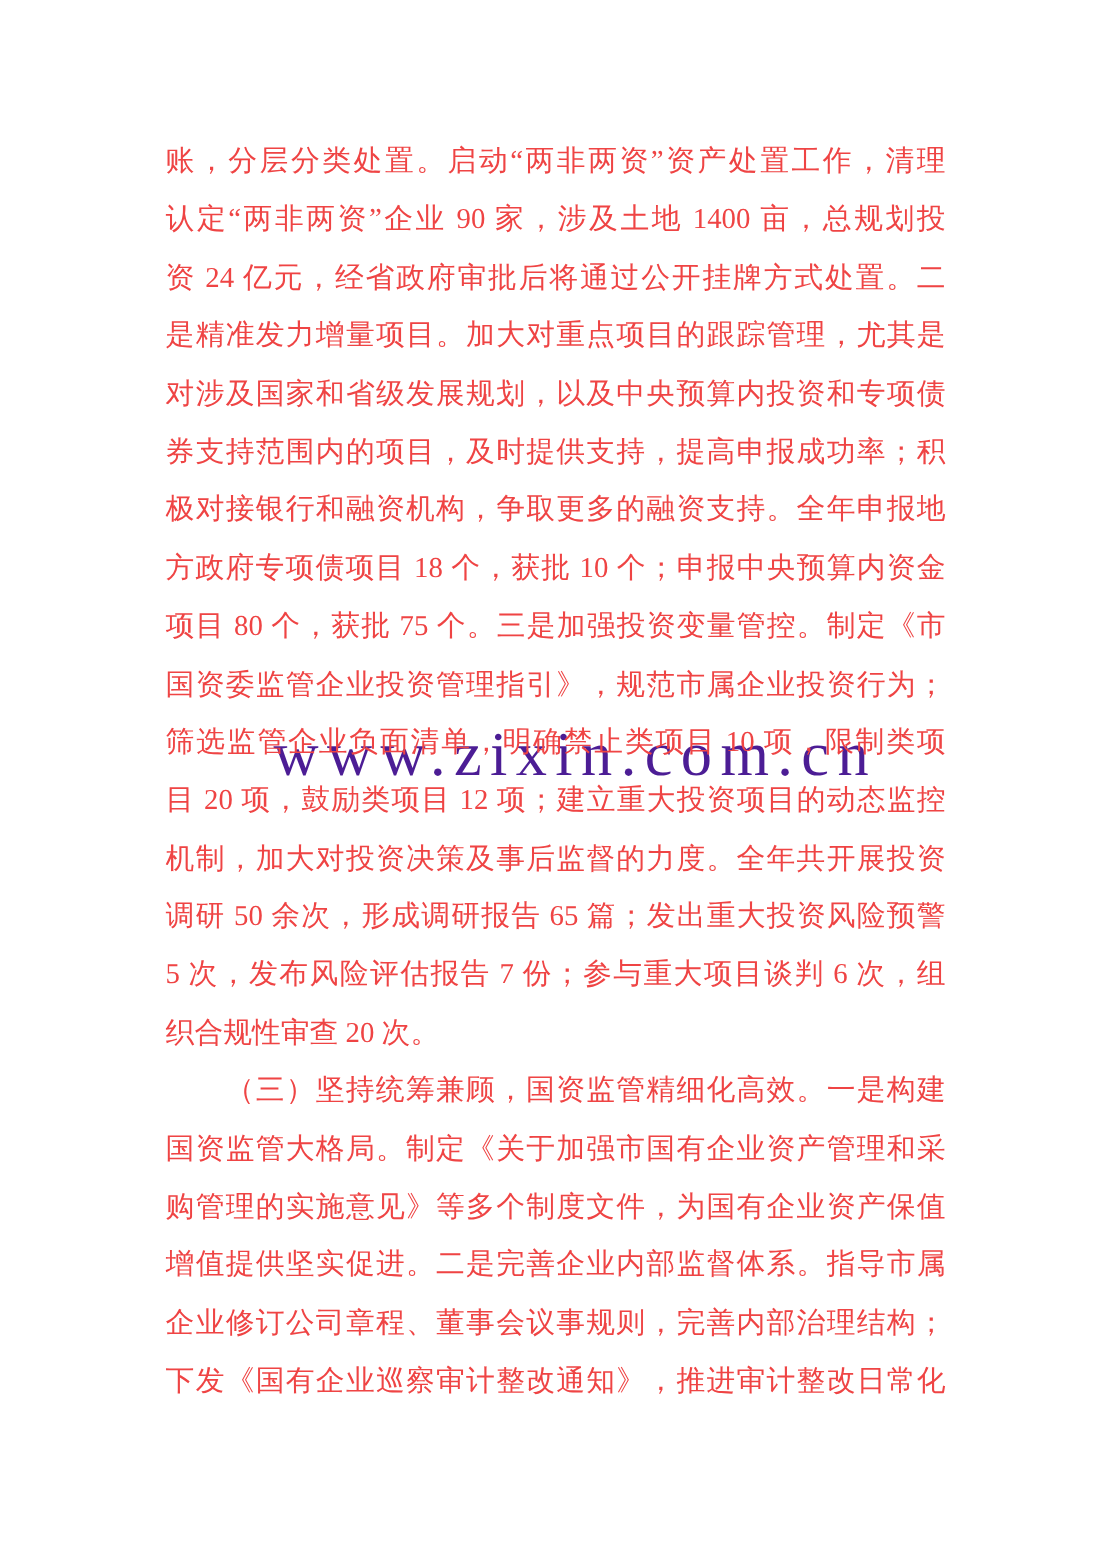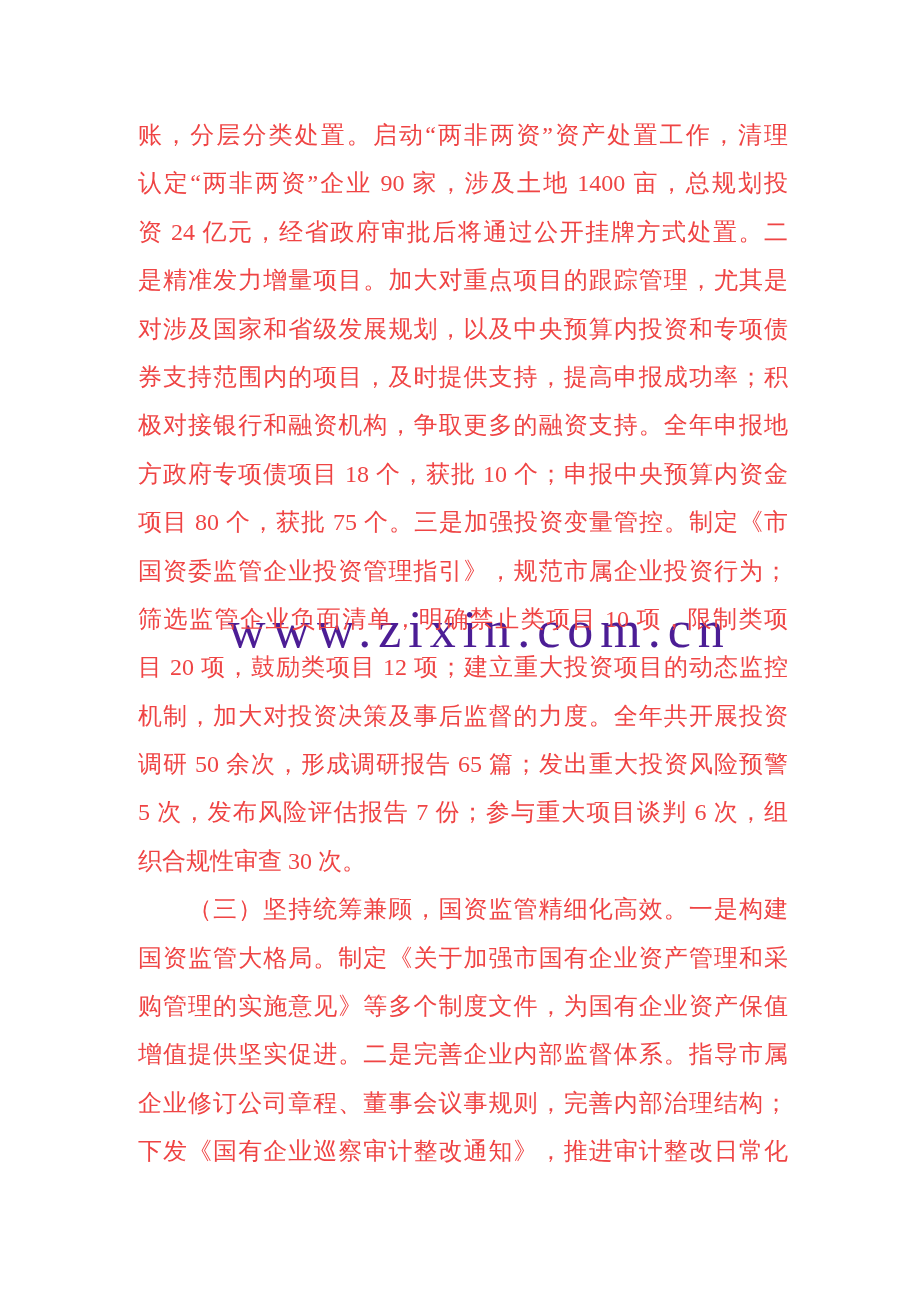--- a/index.html
+++ b/index.html
@@ -66,21 +66,21 @@
     <div class="line">券支持范围内的项目，及时提供支持，提高申报成功率；积</div>
     <div class="line">极对接银行和融资机构，争取更多的融资支持。全年申报地</div>
     <div class="line">方政府专项债项目 18 个，获批 10 个；申报中央预算内资金</div>
     <div class="line">项目 80 个，获批 75 个。三是加强投资变量管控。制定《市</div>
     <div class="line">国资委监管企业投资管理指引》，规范市属企业投资行为；</div>
     <div class="line">筛选监管企业负面清单，明确禁止类项目 10 项，限制类项</div>
     <div class="line">目 20 项，鼓励类项目 12 项；建立重大投资项目的动态监控</div>
     <div class="line">机制，加大对投资决策及事后监督的力度。全年共开展投资</div>
     <div class="line">调研 50 余次，形成调研报告 65 篇；发出重大投资风险预警</div>
     <div class="line">5 次，发布风险评估报告 7 份；参与重大项目谈判 6 次，组</div>
-    <div class="line short">织合规性审查 30 次。</div>
+    <div class="line short">织合规性审查 20 次。</div>
     <div class="line indent">（三）坚持统筹兼顾，国资监管精细化高效。一是构建</div>
     <div class="line">国资监管大格局。制定《关于加强市国有企业资产管理和采</div>
     <div class="line">购管理的实施意见》等多个制度文件，为国有企业资产保值</div>
     <div class="line">增值提供坚实促进。二是完善企业内部监督体系。指导市属</div>
     <div class="line">企业修订公司章程、董事会议事规则，完善内部治理结构；</div>
     <div class="line">下发《国有企业巡察审计整改通知》，推进审计整改日常化</div>
   </div>
 </div>
 
 </body></html>

